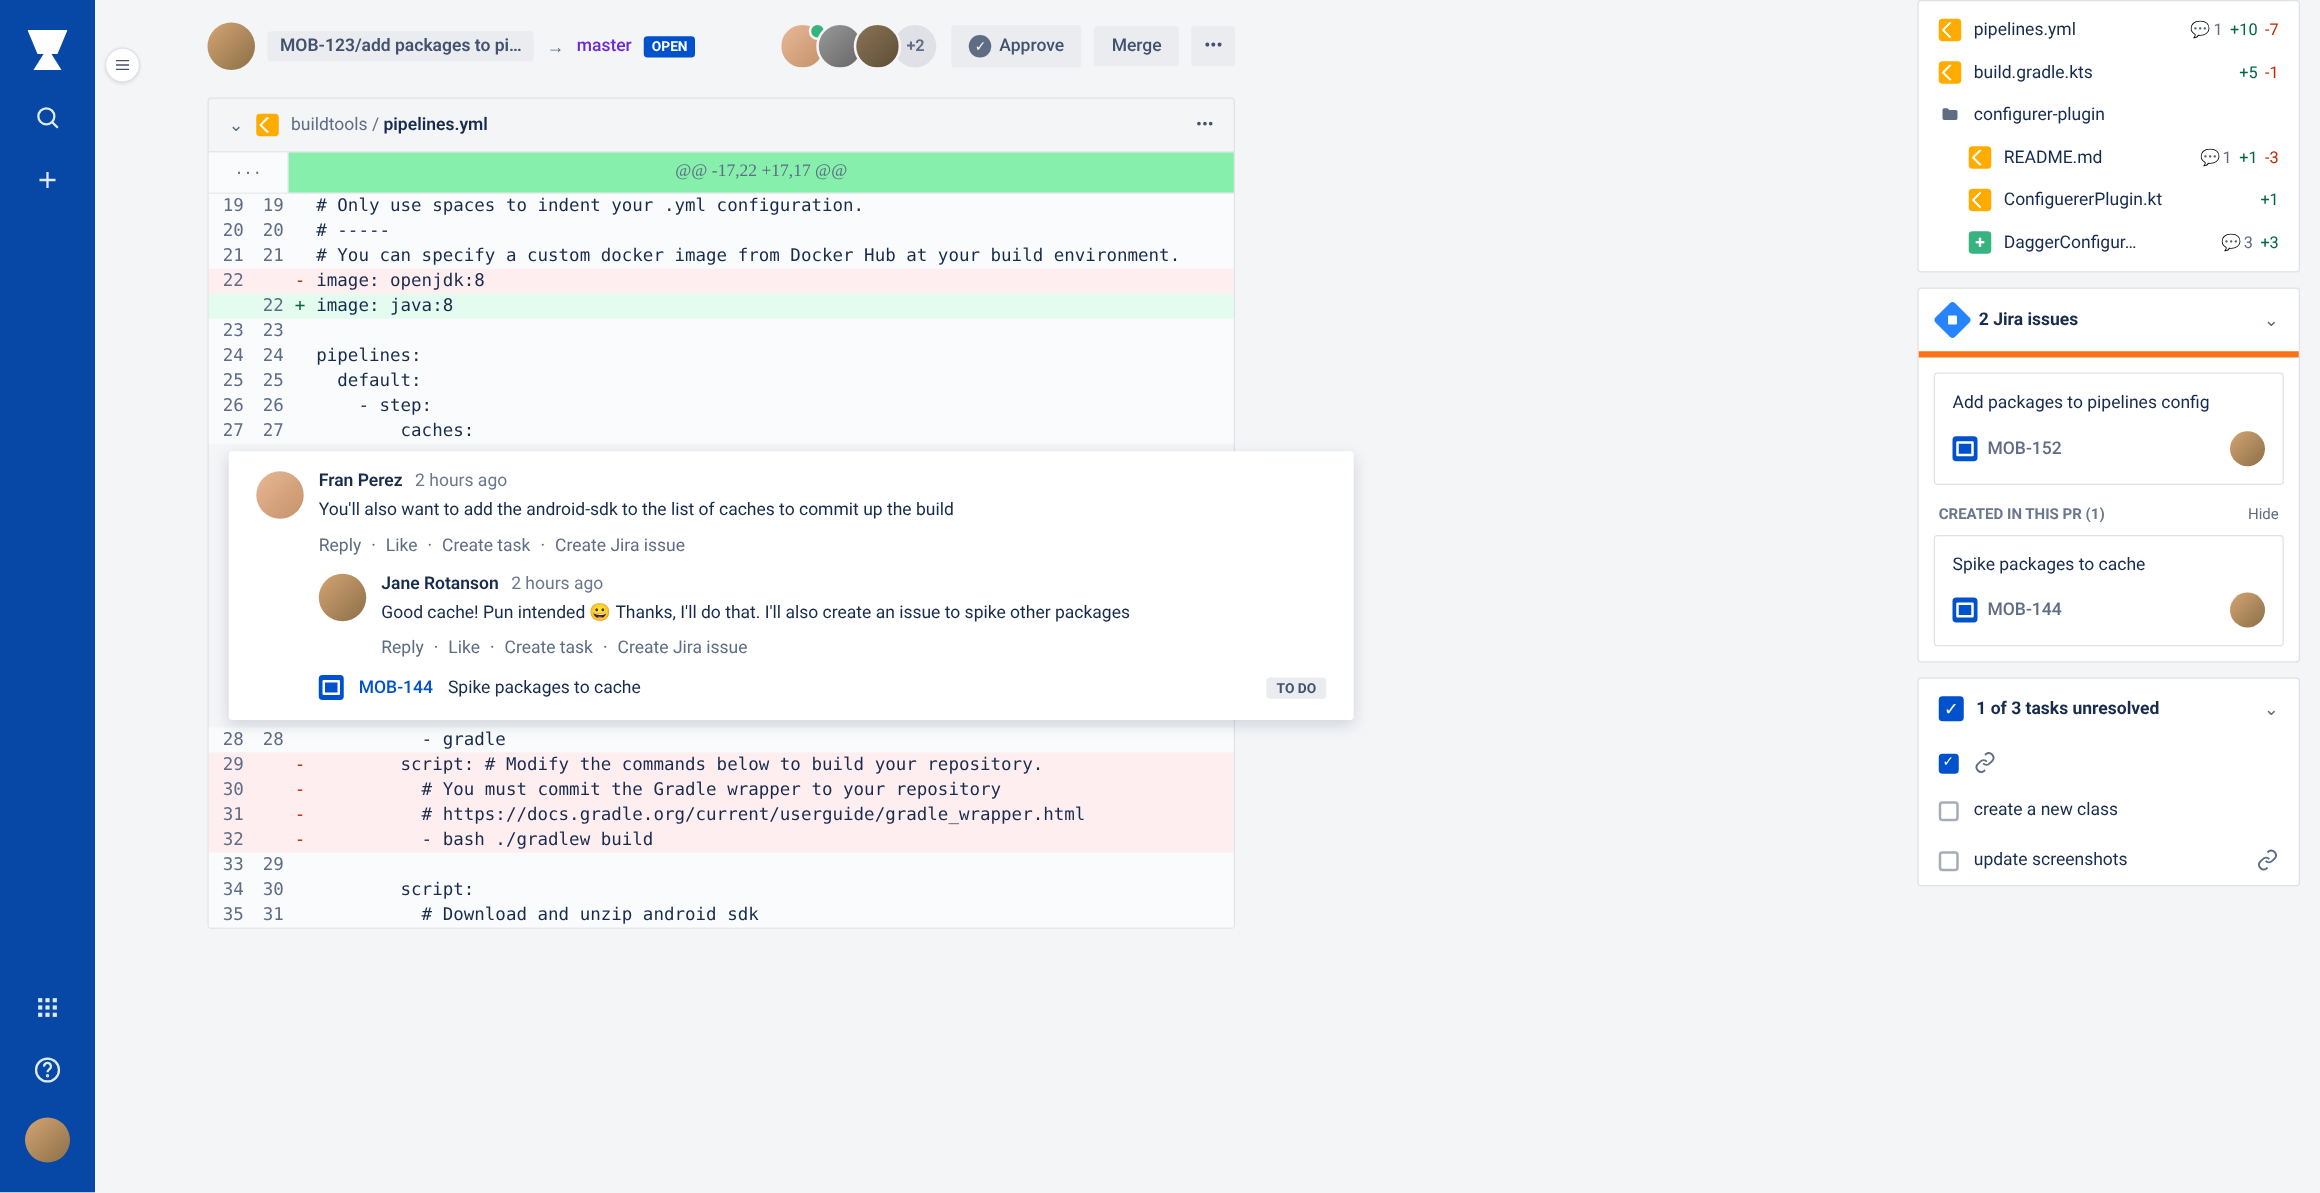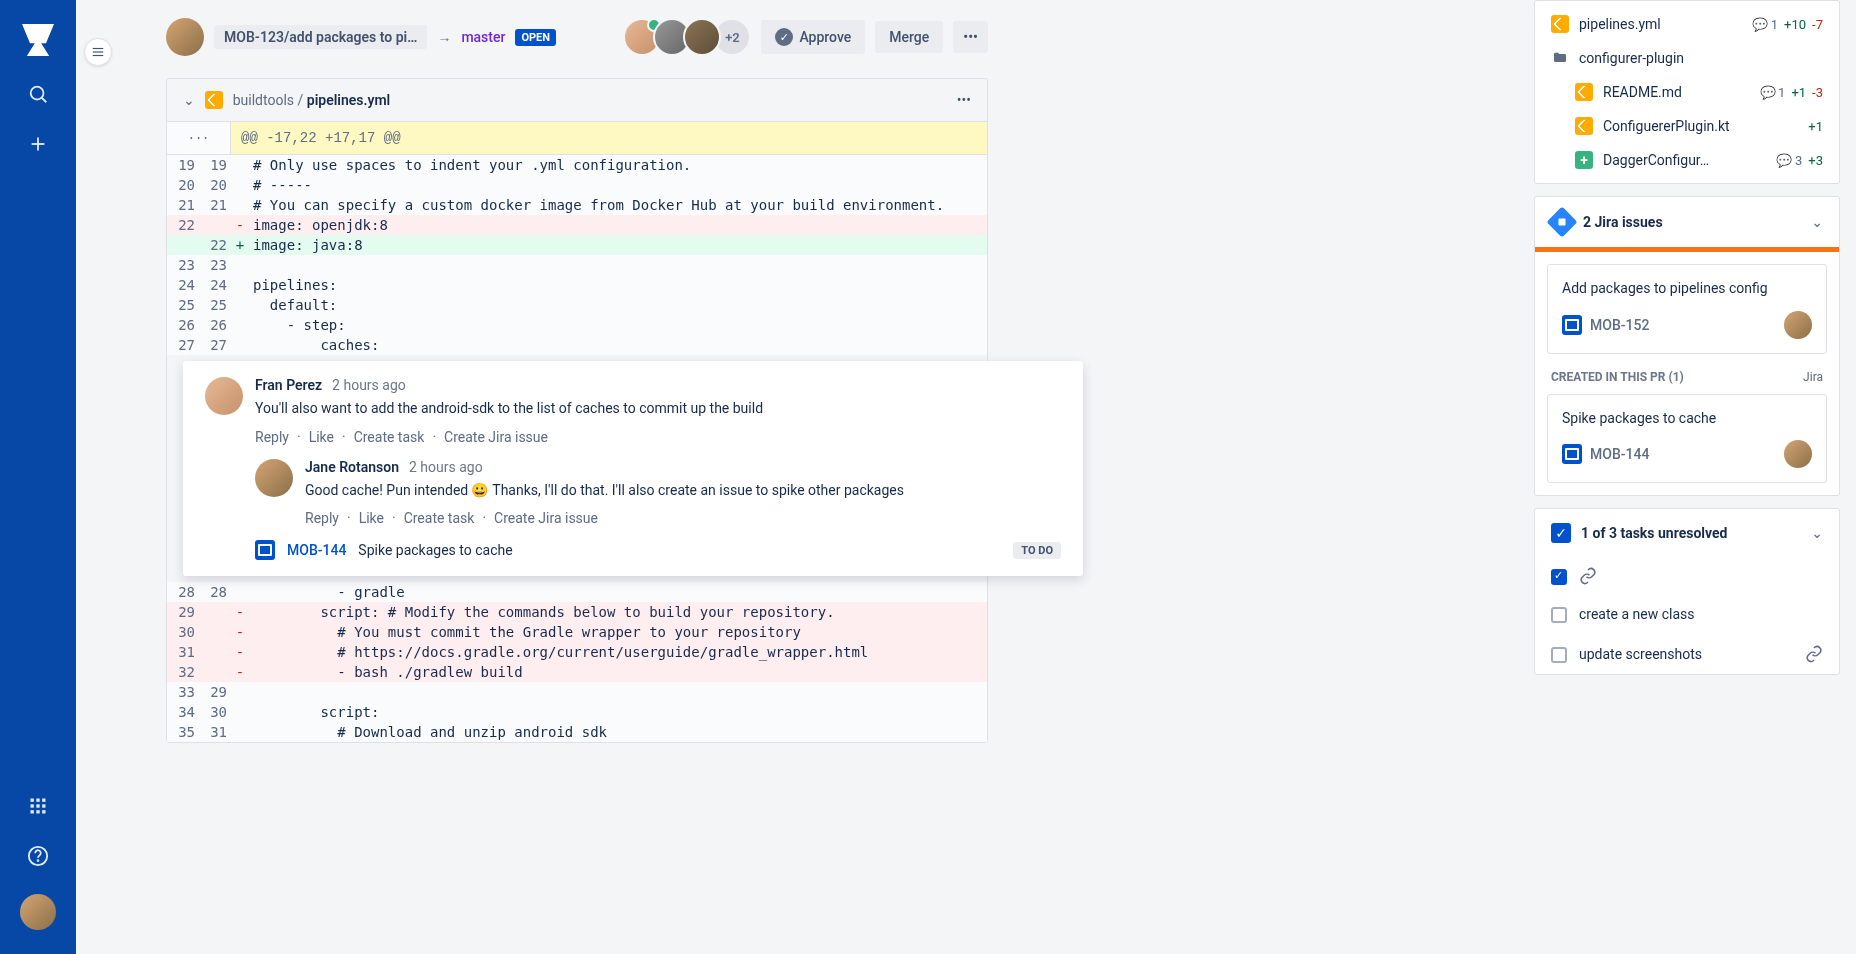--- a/index.html
+++ b/index.html
@@ -29,21 +29,21 @@
 .codepanel { margin-top:22px; background:#F4F5F7; border:1px solid #DFE1E6; border-radius:3px; }
 .file-header { display:flex; align-items:center; padding:12px 16px; border-bottom:1px solid #DFE1E6; gap:10px; }
 .file-header .chev { color:#5E6C84; }
 .file-header .ficon { width:18px; height:18px; background:#FFAB00; border-radius:3px; display:flex; align-items:center; justify-content:center; }
 .file-header .ficon::after { content:''; width:8px; height:8px; border:2px solid #fff; border-radius:2px; transform:rotate(45deg); border-top:none; border-right:none; }
 .file-path { color:#5E6C84; }
 .file-path .name { color:#172B4D; font-weight:600; }
 .file-header .more { margin-left:auto; color:#42526E; }
 .hunk-header { display:flex; border-bottom:1px solid #DFE1E6; }
 .gutter { width:64px; display:flex; justify-content:center; align-items:center; color:#5E6C84; font-family:SFMono-Regular,Consolas,monospace; font-size:12px; border-right:1px solid #DFE1E6; flex-shrink:0; background:#FAFBFC; }
-.hunk-info { padding:8px 10px; color:#5E6C84; font-family:Liberation Mono, monospace; font-size:14px; flex:1; background:#fef9c3; }
+.hunk-info { padding:8px 10px; color:#5E6C84; font-family:Liberation Serif, serif; font-size:14px; flex:1; background:#86efac;text-align:center; }
 .diffline { display:flex; font-family:SFMono-Regular,Consolas,monospace; font-size:14px; line-height:20px; }
 .diffline .ln { width:32px; text-align:right; color:#5E6C84; padding-right:4px; }
 .diffline .marker { width:18px; text-align:center; }
 .diffline .code { flex:1; white-space:pre; padding-left:4px; }
 .diffline.ctx { background:#FAFBFC; }
 .diffline.del { background:#FFEEF0; }
 .diffline.del .marker { color:#BF2600; }
 .diffline.add { background:#E3FCEF; }
 .diffline.add .marker { color:#006644; }
 .comment-card { margin:6px 16px 6px 246px; background:#fff; border-radius:3px; box-shadow:0 4px 12px rgba(9,30,66,.15); padding:16px 22px; width:900px; position:relative; left:-230px; }
@@ -351,20 +351,28 @@
     <div class="tree-item">
       <span class="mod-icon m"></span>
       <span class="fname">pipelines.yml</span>
       <span class="stats">
           <span class="cmt">💬<span>1</span></span>
           <span class="plus">+10</span>
           <span class="minus">-7</span>
         </span>
     </div>
     <div class="tree-item">
+      <span class="mod-icon m"></span>
+      <span class="fname">build.gradle.kts</span>
+      <span class="stats">
+          <span class="plus">+5</span>
+          <span class="minus">-1</span>
+        </span>
+    </div>
+    <div class="tree-item">
       <span class="mod-icon folder">
           <svg width="16" height="16" viewBox="0 0 24 24" fill="currentColor">
             <path d="M3 6a2 2 0 012-2h4l2 2h8a2 2 0 012 2v8a2 2 0 01-2 2H5a2 2 0 01-2-2V6z"></path>
           </svg>
         </span>
       <span class="fname">configurer-plugin</span>
     </div>
     <div class="tree-item nested">
       <span class="mod-icon m"></span>
       <span class="fname">README.md</span>
@@ -402,21 +410,21 @@
     <div class="issue-card">
       <div class="summary">Add packages to pipelines config</div>
       <div class="foot">
         <span class="jira-icon"></span>
         <span class="key">MOB-152</span>
         <span style="margin-left:auto" class="avatar tiny"></span>
       </div>
     </div>
     <div class="subheader">
       <span>CREATED IN THIS PR (1)</span>
-      <span class="hide">Jira</span>
+      <span class="hide">Hide</span>
     </div>
     <div class="issue-card" style="margin-top:0">
       <div class="summary">Spike packages to cache</div>
       <div class="foot">
         <span class="jira-icon"></span>
         <span class="key">MOB-144</span>
         <span style="margin-left:auto" class="avatar tiny"></span>
       </div>
     </div>
   </div>

